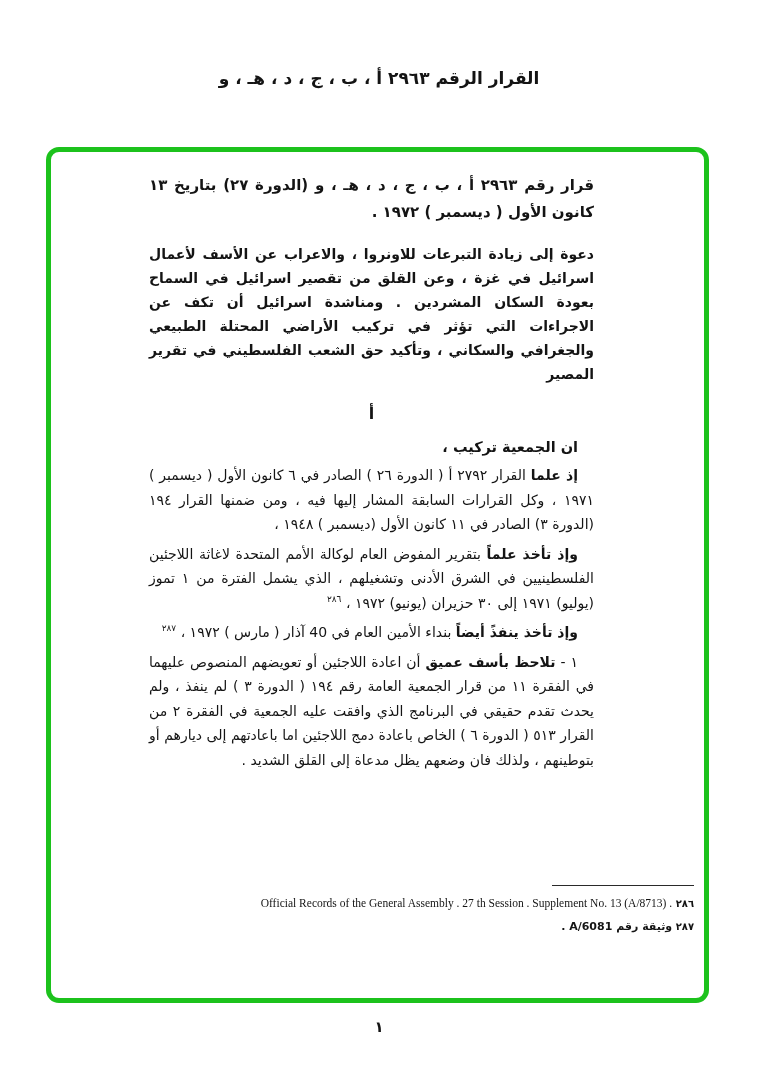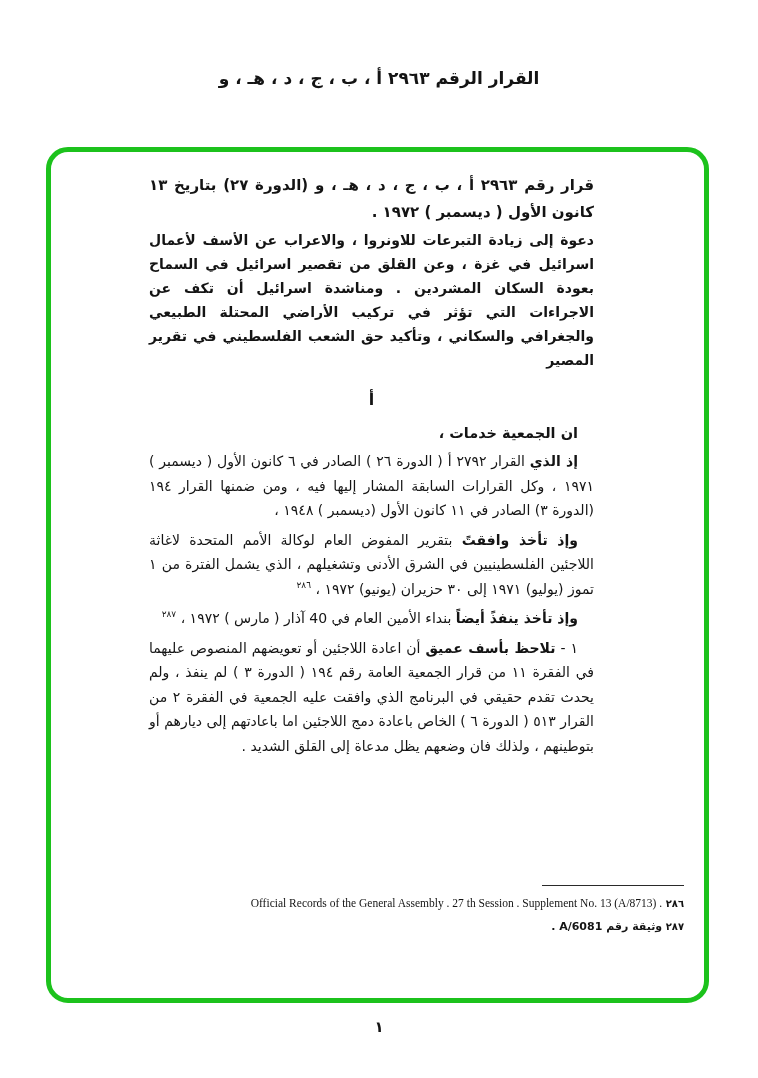--- a/index.html
+++ b/index.html
@@ -20,37 +20,37 @@
   .header-title { font-size:17px; font-weight:bold; letter-spacing:.3px; }
   .header-source { margin-top:9px; font-size:10.5px; }
   .header-source sup { font-size:8px; }
 
   
   .highlight-box {
     position:absolute;
     left:46px; top:147px;
     width:663px; height:856px;
     border:5px solid #1cc21c;
-    border-radius:22px;
+    border-radius:13px;
     overflow:hidden;
   }
   .box-inner {
     position:relative;
     width:100%; height:100%;
     padding:20px 110px 0 98px;
   }
 
   .res-heading {
     font-weight:bold;
     font-size:15px;
     line-height:27px;
     text-align:justify;
   }
   .res-summary {
-    margin-top:2px;
+    margin-top:16px;
     font-weight:bold;
     font-size:14px;
     line-height:24px;
     text-align:justify;
   }
   .section-letter {
     margin:18px 0 12px;
     text-align:center;
     font-weight:bold;
     font-size:16px;
@@ -68,21 +68,21 @@
     text-align:justify;
     text-indent:16px;
     margin-bottom:5px;
   }
   .lead { font-weight:bold; }
   sup.ref { font-size:9px; line-height:0; }
 
   
   .footnotes {
     position:absolute;
-    bottom:56px; right:20px; left:44px;
+    bottom:56px; right:10px; left:44px;
     font-size:11px;
   }
   .fn-rule {
     width:142px;
     border-top:1px solid #2a2a2a;
     margin-bottom:9px;
   }
   .fn { margin-bottom:7px; text-align:right; line-height:16px; }
   .fn-num { font-size:10px; font-weight:bold; }
   .fn-en {
@@ -112,29 +112,29 @@
 
   <div class="highlight-box" style="border-color: rgb(28, 194, 28);">
     <div class="box-inner">
 
       <p class="res-heading">قرار رقم ٢٩٦٣ أ ، ب ، ج ، د ، هـ ، و (الدورة ٢٧) بتاريخ ١٣ كانون الأول ( ديسمبر ) ١٩٧٢ .</p>
 
       <p class="res-summary">دعوة إلى زيادة التبرعات للاونروا ، والاعراب عن الأسف لأعمال اسرائيل في غزة ، وعن القلق من تقصير اسرائيل في السماح بعودة السكان المشردين . ومناشدة اسرائيل أن تكف عن الاجراءات التي تؤثر في تركيب الأراضي المحتلة الطبيعي والجغرافي والسكاني ، وتأكيد حق الشعب الفلسطيني في تقرير المصير</p>
 
       <div class="section-letter">أ</div>
 
-      <p class="opening">ان الجمعية خدمات ،</p>
+      <p class="opening">ان الجمعية تركيب ،</p>
 
       <p class="para">
-        <span class="lead">إذ الذي</span>
+        <span class="lead">إذ علما</span>
         <span>القرار ٢٧٩٢ أ ( الدورة ٢٦ ) الصادر في ٦ كانون الأول ( ديسمبر ) ١٩٧١ ، وكل القرارات السابقة المشار إليها فيه ، ومن ضمنها القرار ١٩٤ (الدورة ٣) الصادر في ١١ كانون الأول (ديسمبر ) ١٩٤٨ ،</span>
       </p>
 
       <p class="para">
-        <span class="lead">وإذ تأخذ وافقتً</span>
+        <span class="lead">وإذ تأخذ علماً</span>
         <span>بتقرير المفوض العام لوكالة الأمم المتحدة لاغاثة اللاجئين الفلسطينيين في الشرق الأدنى وتشغيلهم ، الذي يشمل الفترة من ١ تموز (يوليو) ١٩٧١ إلى ٣٠ حزيران (يونيو) ١٩٧٢ ،</span>
         <sup class="ref">٢٨٦</sup>
       </p>
 
       <p class="para">
         <span class="lead">وإذ تأخذ ينفذً أيضاً</span>
         <span>بنداء الأمين العام في 40 آذار ( مارس ) ١٩٧٢ ،</span>
         <sup class="ref">٢٨٧</sup>
       </p>
 

